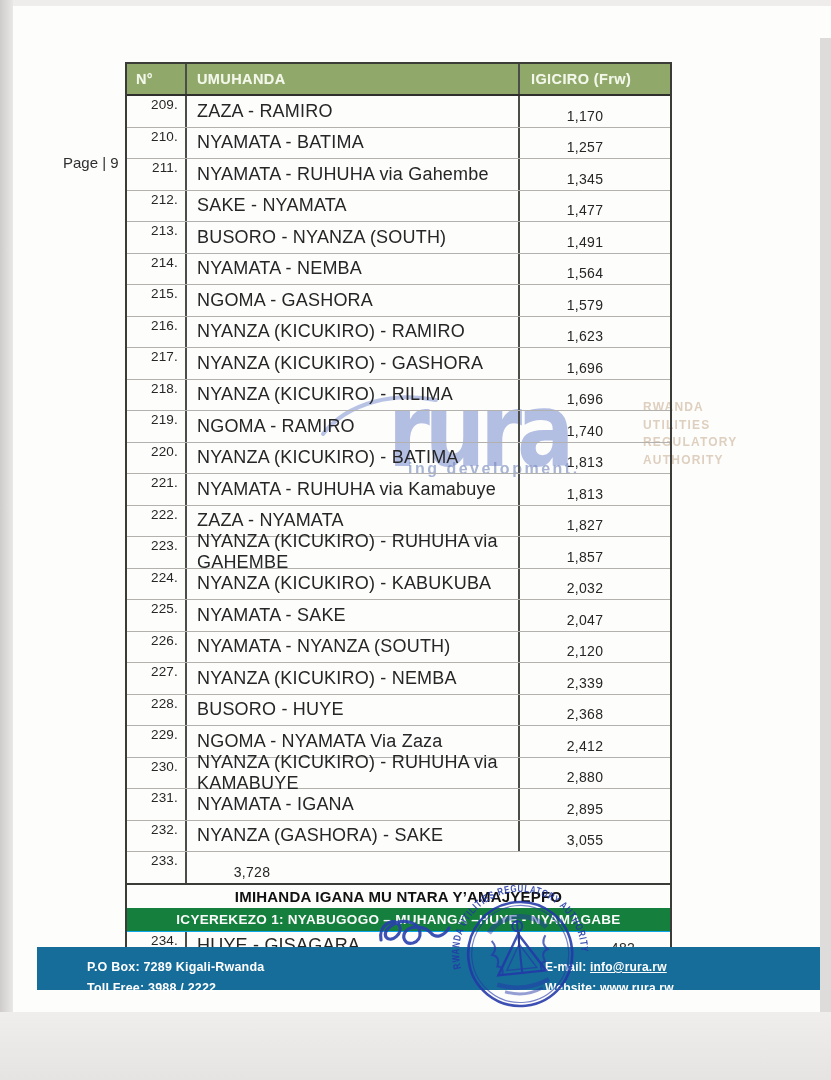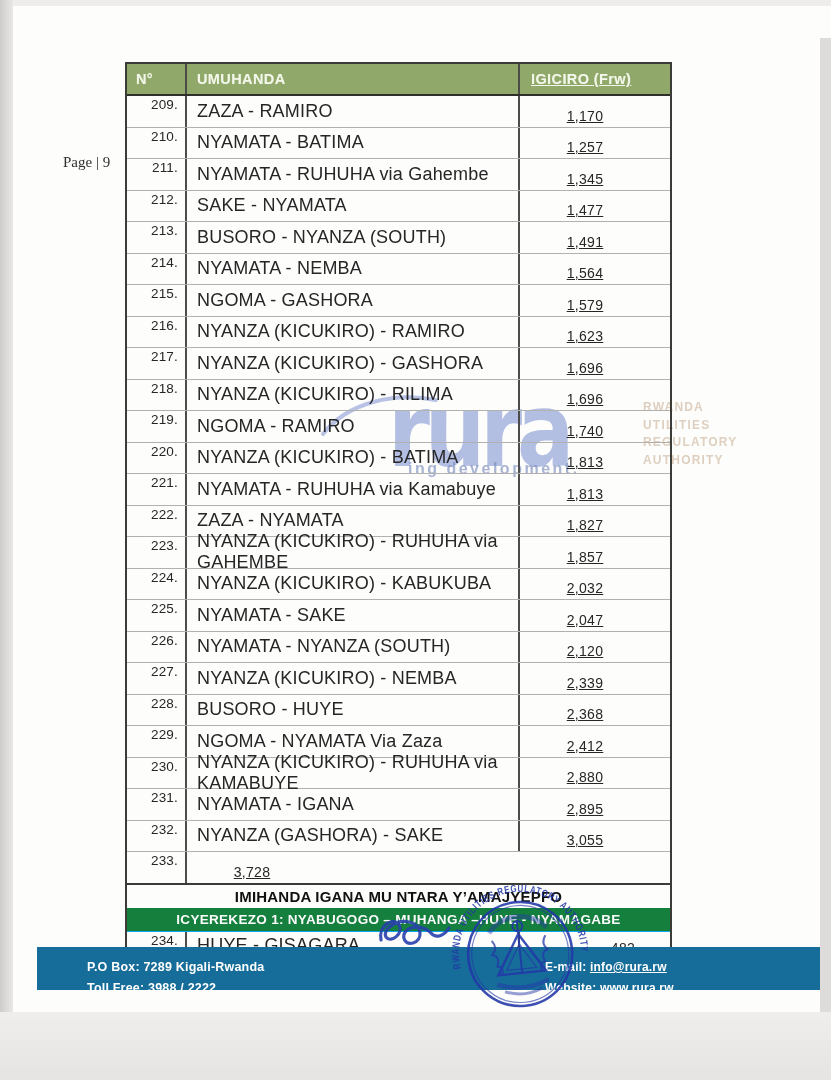--- a/index.html
+++ b/index.html
@@ -10,21 +10,21 @@
   
   .edge-left{position:absolute;left:0;top:0;width:13px;height:1080px;
     background:linear-gradient(to right,#cdccca,#e9e8e6);}
   .edge-right{position:absolute;right:0;top:38px;width:11px;height:1042px;background:#dddcda;}
   .edge-bottom{position:absolute;left:0;top:1012px;width:831px;height:68px;
     background:linear-gradient(to bottom,#efeeec,#e6e4e2);}
   .edge-top{position:absolute;left:0;top:0;width:831px;height:6px;background:#eeedeb;}
 
   .page-label{
     position:absolute;left:63px;top:154px;
-    font-family:Liberation Serif, serif;font-size:15px;color:#2f2f2f;z-index:2;
+    font-family:Liberation Sans, sans-serif;font-size:15px;color:#2f2f2f;z-index:2;
   }
 
   
   .wm{position:absolute;z-index:1;}
   .wm-logo{
     left:388px;top:380px;
     font-family:"DejaVu Sans",sans-serif;font-weight:bold;
     font-size:100px;line-height:100px;letter-spacing:-6px;
     color:rgba(98,122,200,0.48);
     transform:scale(0.85,1.02);transform-origin:left top;
@@ -43,21 +43,21 @@
     border:2px solid #3b3b38;color:#262626;
   }
   .t-row{display:flex;height:30.5px;border-top:1px solid #b2b1ae;}
   .t-row:first-of-type{border-top:none;}
   .cell-no{width:60px;display:flex;justify-content:flex-end;align-items:flex-start;
     padding:1px 7px 0 0;box-sizing:border-box;border-right:2px solid #4c4c49;
     font-size:13.5px;letter-spacing:.2px;}
   .cell-route{width:333px;display:flex;align-items:center;padding-left:10px;
     box-sizing:border-box;border-right:2px solid #4c4c49;font-size:18px;letter-spacing:.2px;}
   .cell-price{width:130px;display:flex;justify-content:center;align-items:flex-end;
-    padding-bottom:3px;box-sizing:border-box;font-size:14px;letter-spacing:.3px;text-decoration:underline;}
+    padding-bottom:3px;box-sizing:border-box;font-size:14px;letter-spacing:.3px;}
   
   .t-head{height:30px;border-top:none;background:#90a869;border-bottom:2px solid #2f2f2d;}
   .t-head>div{color:#f3f7ea;font-weight:bold;font-size:14.5px;letter-spacing:.4px;
     align-items:center;padding-top:0;text-shadow:0 0 1px rgba(255,255,255,.35);}
   .t-head .cell-no{justify-content:flex-start;padding-left:9px;}
   .t-head .cell-price{justify-content:flex-start;padding-left:11px;align-items:center;padding-bottom:0;}
   
   .t-section{height:23.5px;border-top:2px solid #3b3b38;display:flex;align-items:center;
     justify-content:center;font-weight:bold;font-size:15px;color:#111;letter-spacing:.2px;}
   .t-direction{height:22.5px;background:#15803d;display:flex;align-items:center;

